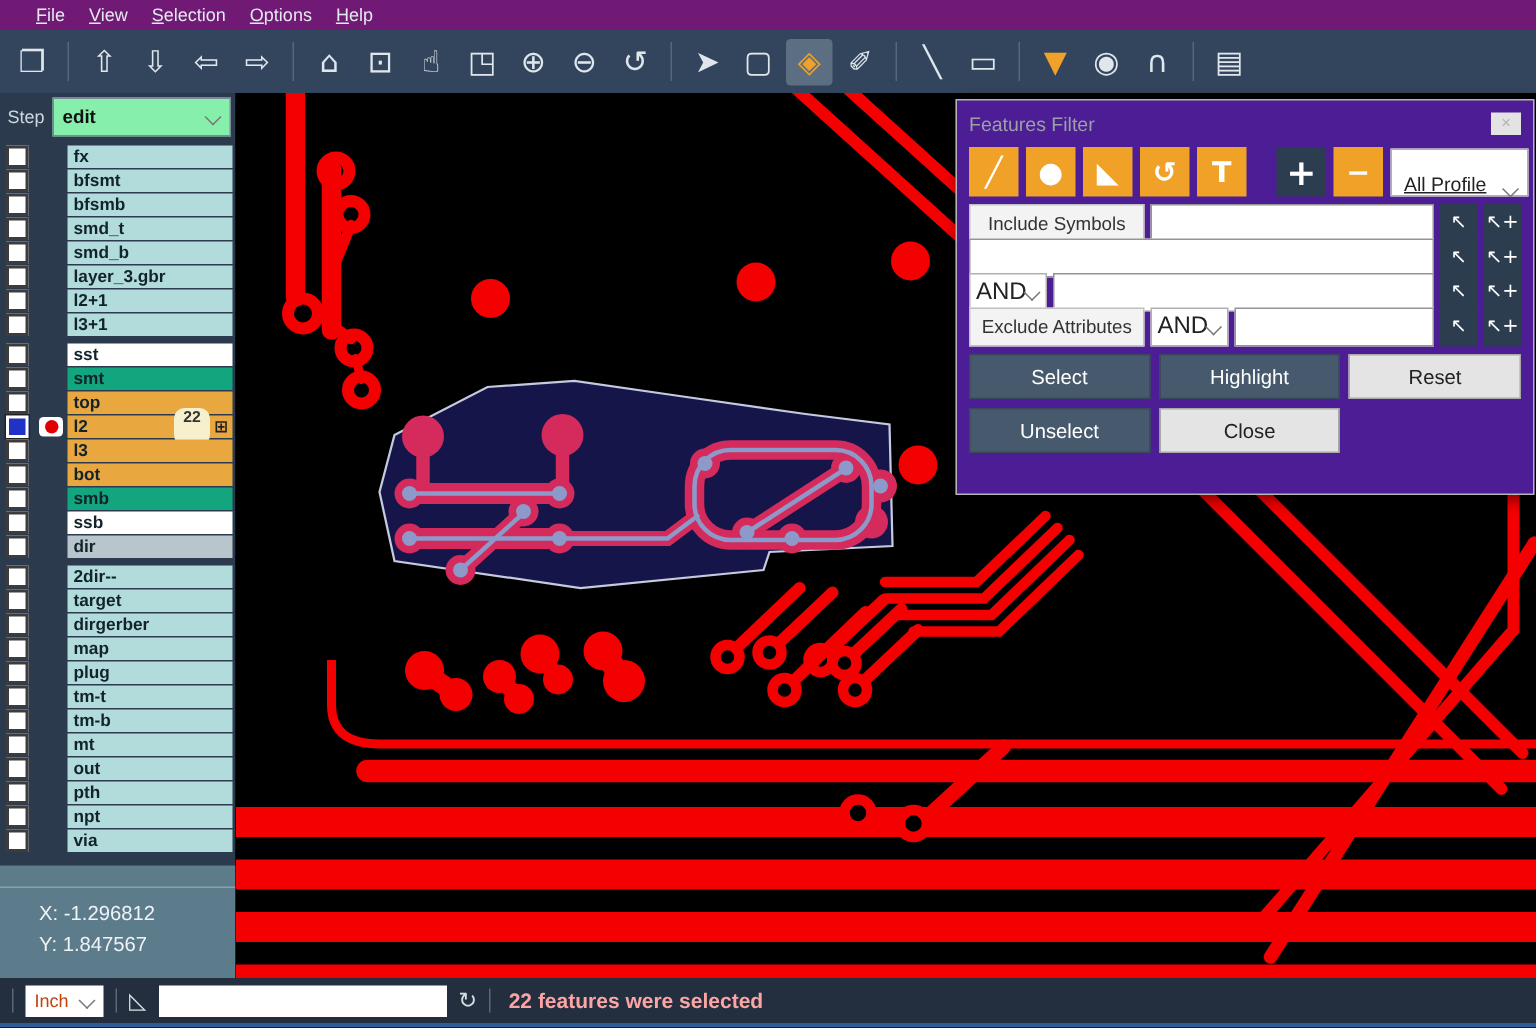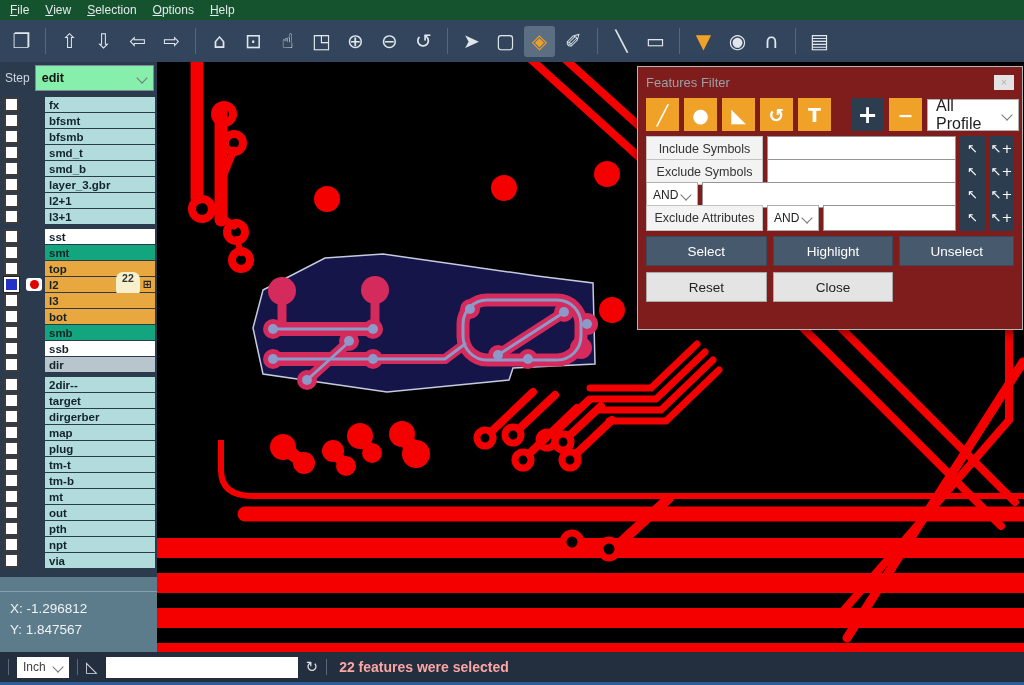--- a/index.html
+++ b/index.html
@@ -1,20 +1,20 @@
 <!DOCTYPE html>
 <html><head>
 <meta charset="utf-8">
 <style>
   html,body{margin:0;padding:0;background:#000;}
   body{width:1024px;height:685px;position:relative;overflow:hidden;
        font-family:"Liberation Sans",sans-serif;-webkit-font-smoothing:antialiased;}
   
-  #menubar{position:absolute;left:0;top:0;width:100%;height:20px;background:#14532d;
-           display:flex;align-items:center;padding-left:10px;gap:16px;box-sizing:border-box;}
+  #menubar{position:absolute;left:0;top:0;width:100%;height:20px;background:#701a75;
+           display:flex;align-items:center;padding-left:24px;gap:16px;box-sizing:border-box;}
   .menu-item{color:#e4e9ee;font-size:12px;cursor:default;}
   .menu-item u{text-decoration:underline;}
   
   #toolbar{position:absolute;left:0;top:20px;width:100%;height:42px;background:#33455c;
            display:flex;align-items:center;padding:0 6px;gap:3px;box-sizing:border-box;}
   .tbtn{width:31px;height:31px;display:flex;align-items:center;justify-content:center;
         color:#dfe6ec;font-size:20px;border-radius:3px;font-family:"DejaVu Sans",sans-serif;}
   .tbtn.active{background:#5c6e82;}
   .tbtn.accent{color:#f0a127;}
   .tsep{width:1px;height:26px;background:#56677b;margin:0 5px;}
@@ -37,63 +37,63 @@
   .dot-wrap{width:16px;height:13px;background:#fff;border-radius:3px;display:flex;
             align-items:center;justify-content:center;}
   .red-dot{width:9px;height:9px;border-radius:50%;background:#e00000;}
   .label-cell{flex:1;margin-right:2px;height:15px;display:flex;align-items:center;
               padding-left:4px;font-size:11.5px;font-weight:600;color:#13232b;}
   .badge{margin-left:auto;background:#f6f0cd;border-radius:7px;font-size:10.5px;font-weight:600;
          padding:0 6px;height:25px;line-height:13px;color:#333;text-align:right;}
   .grid-glyph{font-size:11px;margin:0 3px;color:#222;font-family:"DejaVu Sans",sans-serif;}
   #side-filler{flex:1;background:#5d7c8b;margin-top:4px;display:flex;flex-direction:column;
                justify-content:flex-end;}
-  #coords{border-top:1px solid #87a0ac;padding:6px 10px 12px;color:#eef3f6;font-size:13.5px;
+  #coords{border-top:1px solid #87a0ac;padding:6px 26px 12px;color:#eef3f6;font-size:13.5px;
           line-height:21px;}
   
   #canvas{position:absolute;left:157px;top:62px;right:0;bottom:33px;background:#000;overflow:hidden;}
   #canvas svg{display:block;width:100%;height:100%;}
   
-  #dialog{position:absolute;left:637px;top:66px;width:386px;height:264px;background:#7f1d1d;
+  #dialog{position:absolute;left:637px;top:66px;width:386px;height:264px;background:#4c1d95;
           border:1px solid #b5b5b5;box-shadow:2px 3px 10px rgba(0,0,0,.5);box-sizing:border-box;
           padding:4px 8px 8px;display:flex;flex-direction:column;}
   .dlg-title-row{height:22px;display:flex;align-items:center;flex:none;}
   .dlg-title{color:#9aa0a6;font-size:13px;}
   .dlg-close{margin-left:auto;width:20px;height:15px;background:#e3e3e3;color:#b3b3b3;
              display:flex;align-items:center;justify-content:center;font-size:11px;}
   .tool-row{display:flex;align-items:center;gap:5px;margin:5px 0 9px;flex:none;}
   .sqbtn{width:33px;height:33px;display:flex;align-items:center;justify-content:center;
          color:#fff;font-size:19px;font-weight:700;font-family:"DejaVu Sans",sans-serif;flex:none;}
   .sqbtn.orange{background:#f0a127;}
   .sqbtn.navy{background:#2c3d50;font-size:24px;}
   .tool-gap{width:10px;flex:none;}
   .profile-select{margin-left:auto;width:92px;height:32px;background:#fff;border:1px solid #b0b0b0;
-                  display:flex;align-items:center;padding-left:8px;font-size:16px;color:#222;
-                  box-sizing:border-box;flex:none;}
+                  display:flex;align-items:flex-end;padding-left:8px;font-size:13px;color:#222;
+                  box-sizing:border-box;flex:none;text-decoration:underline;}
   .filter-row{display:flex;align-items:center;gap:4px;margin-bottom:6px;height:17px;flex:none;}
   .frow-label{width:117px;height:26px;background:#f3f3f3;border:1px solid #c2c2c2;display:flex;
               align-items:center;justify-content:center;font-size:12.5px;color:#333;
               box-sizing:border-box;flex:none;}
-  .and-select{width:52px;height:26px;background:#fff;border:1px solid #b0b0b0;font-size:12px;
-              color:#222;display:flex;align-items:center;padding-left:6px;box-sizing:border-box;flex:none;}
+  .and-select{width:52px;height:26px;background:#fff;border:1px solid #b0b0b0;font-size:16px;
+              color:#222;display:flex;align-items:center;padding-left:6px;box-sizing:border-box;flex:none;justify-content:center;}
   .frow-input{flex:1;height:26px;background:#fff;border:1px solid #949494;box-sizing:border-box;
               min-width:0;font-size:12px;padding:0 4px;}
   .pick-btn{width:25px;height:26px;background:#2c3d50;color:#fff;display:flex;align-items:center;
             justify-content:center;font-size:13px;font-family:"DejaVu Sans",sans-serif;flex:none;}
   .action-grid{display:grid;grid-template-columns:1fr 1fr .95fr;gap:6px;margin-top:4px;}
   .act-btn{height:28px;display:flex;align-items:center;justify-content:center;font-size:13.5px;text-align:right;}
   .act-dark{background:#47596c;color:#fff;border:1px solid #3a4a5c;}
   .act-light{background:#e4e4e4;color:#222;border:1px solid #a8a8a8;}
   
   #statusbar{position:absolute;left:0;bottom:0;width:100%;height:33px;background:#232f3f;
              border-bottom:3px solid #2e5c97;box-sizing:border-box;display:flex;align-items:center;
              padding:0 8px;gap:8px;}
   .ssep{width:1px;height:16px;background:#5a6779;flex:none;}
   .unit-select{width:52px;height:21px;background:#fff;display:flex;align-items:center;
-               padding-left:6px;font-size:12px;color:#404040;box-sizing:border-box;flex:none;}
+               padding-left:6px;font-size:12px;color:#c2410c;box-sizing:border-box;flex:none;}
   .sb-glyph{color:#d8dde2;font-size:15px;font-family:"DejaVu Sans",sans-serif;flex:none;}
   .sb-input{width:192px;height:21px;background:#fff;border:none;box-sizing:border-box;
             font-size:12px;padding:0 4px;flex:none;}
   .sb-message{color:#fca5a5;font-size:14px;font-weight:600;margin-left:4px;}
 </style>
 </head>
 <body>
 
 <div id="menubar">
     <div class="menu-item"><u>F</u>ile</div>
@@ -515,21 +515,20 @@
     </div>
   </div>
   <div id="filter-rows">
       <div class="filter-row">
         <div class="frow-label">Include Symbols</div>
         <input class="frow-input" style="">
         <div class="pick-btn">↖</div>
         <div class="pick-btn">↖+</div>
       </div>
       <div class="filter-row">
-        <div class="frow-label">Exclude Symbols</div>
         <input class="frow-input" style="">
         <div class="pick-btn">↖</div>
         <div class="pick-btn">↖+</div>
       </div>
       <div class="filter-row">
         <div class="and-select">
           <span>AND</span>
           <span class="chev"></span>
         </div>
         <input class="frow-input" style="">
@@ -543,22 +542,22 @@
           <span class="chev"></span>
         </div>
         <input class="frow-input" style="">
         <div class="pick-btn">↖</div>
         <div class="pick-btn">↖+</div>
       </div>
     </div>
   <div class="action-grid" id="action-grid">
       <div class="act-btn act-dark">Select</div>
       <div class="act-btn act-dark">Highlight</div>
+      <div class="act-btn act-light">Reset</div>
       <div class="act-btn act-dark">Unselect</div>
-      <div class="act-btn act-light">Reset</div>
       <div class="act-btn act-light">Close</div>
     </div>
 </div>
 
 <div id="statusbar">
   <span class="ssep"></span>
   <div class="unit-select">
     <span>Inch</span>
     <span class="chev"></span>
   </div>

